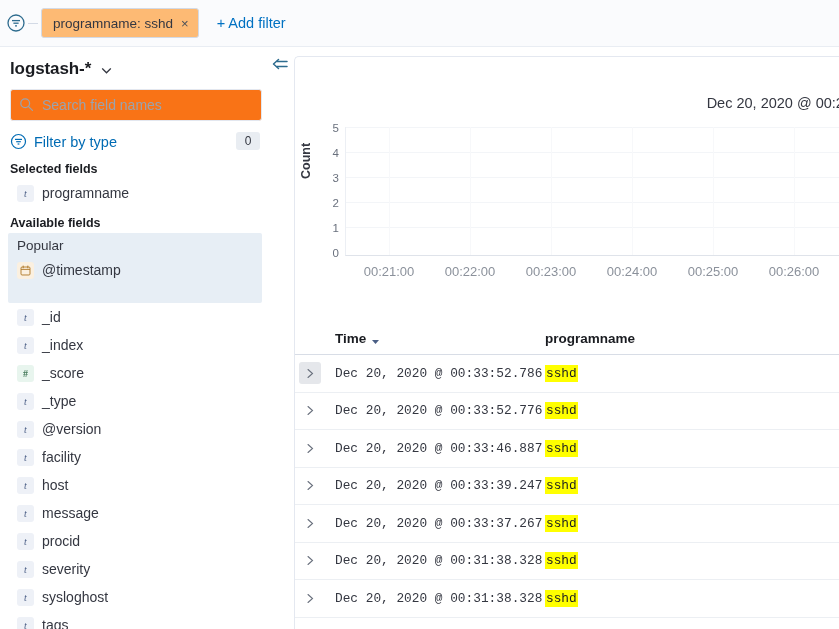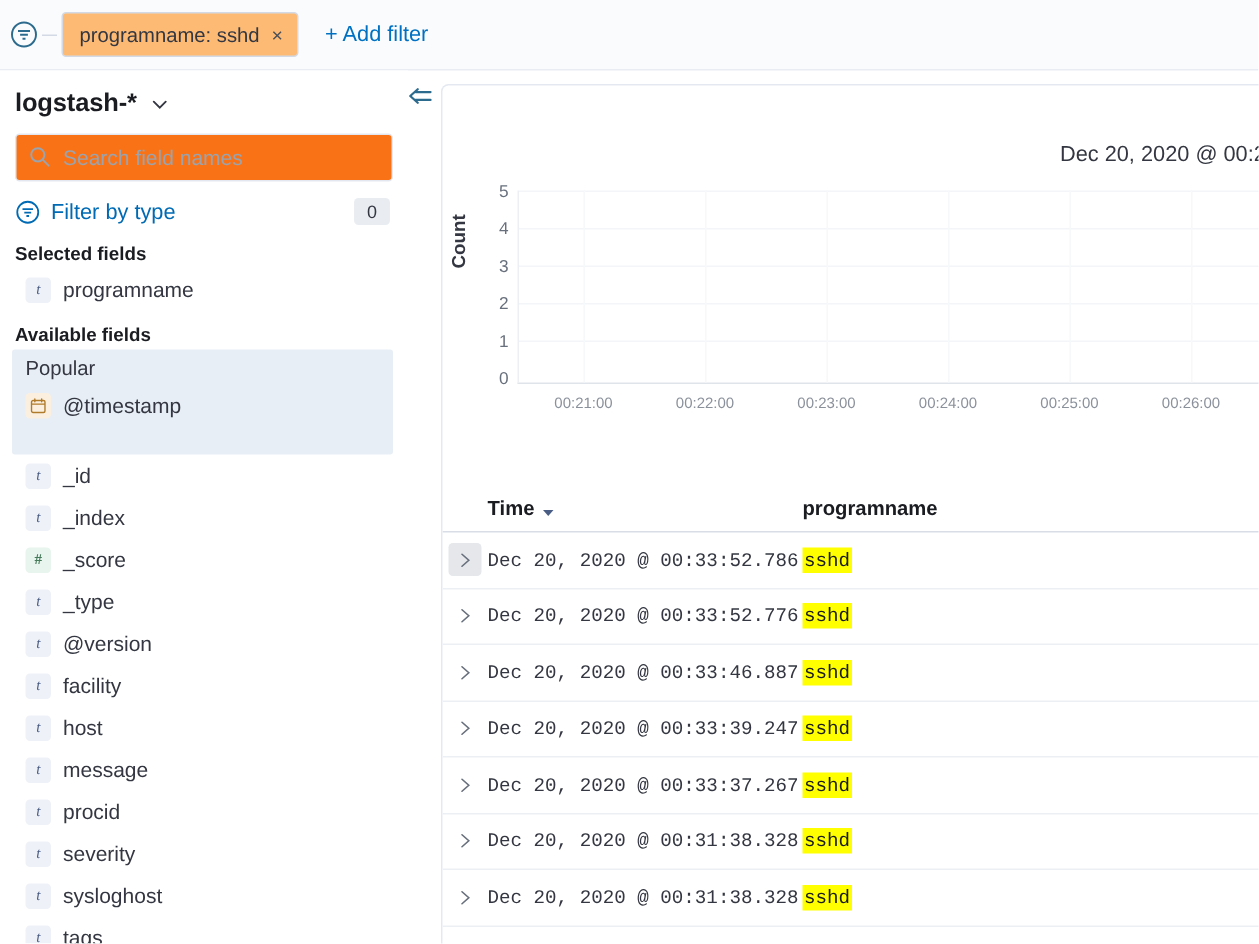--- a/index.html
+++ b/index.html
@@ -126,33 +126,33 @@
     text-align: right; width: 18px;
   }
   .ytick-col { position: absolute; left: 22px; top: 0; width: 22px; height: 136px; }
   .plot {
     position: absolute; left: 50px; top: 4px; width: 500px; height: 129px;
     border-left: 1px solid #eceff4; border-bottom: 1px solid #dfe3ea;
   }
   .gridline-h { position: absolute; left: 0; width: 100%; height: 1px; background: #f3f5f8; }
   .gridline-v { position: absolute; top: 0; height: 100%; width: 1px; background: #f7f8fa; }
   .xtick {
-    position: absolute; top: 137px; font-size: 10px; color: #8b919b;
+    position: absolute; top: 137px; font-size: 13px; color: #8b919b;
     transform: translateX(-50%); white-space: nowrap;
   }
 
   
   .doc-table { position: absolute; left: 0; top: 266px; width: 560px; }
   .doc-head {
     display: flex; align-items: center; height: 32px;
     border-bottom: 1px solid #d8dde6;
     font-size: 13.5px; font-weight: 700; color: #1a1c21;
   }
   .col-expand { width: 30px; flex: 0 0 30px; }
-  .col-time { width: 210px; flex: 0 0 210px; display: flex; align-items: center; gap: 5px; }
+  .col-time { width: 210px; flex: 0 0 210px; display: flex; align-items: center; gap: 5px; margin-left: 10px; }
   .col-prog { flex: 1; }
   .sort-caret { width: 9px; height: 9px; }
   .doc-row {
     display: flex; align-items: center; height: 37.5px;
     border-bottom: 1px solid #eceff3;
     font-family: "Liberation Mono", monospace;
     font-size: 12.8px; color: #343741;
   }
   .expand-btn {
     width: 22px; height: 22px; margin-left: 4px;

